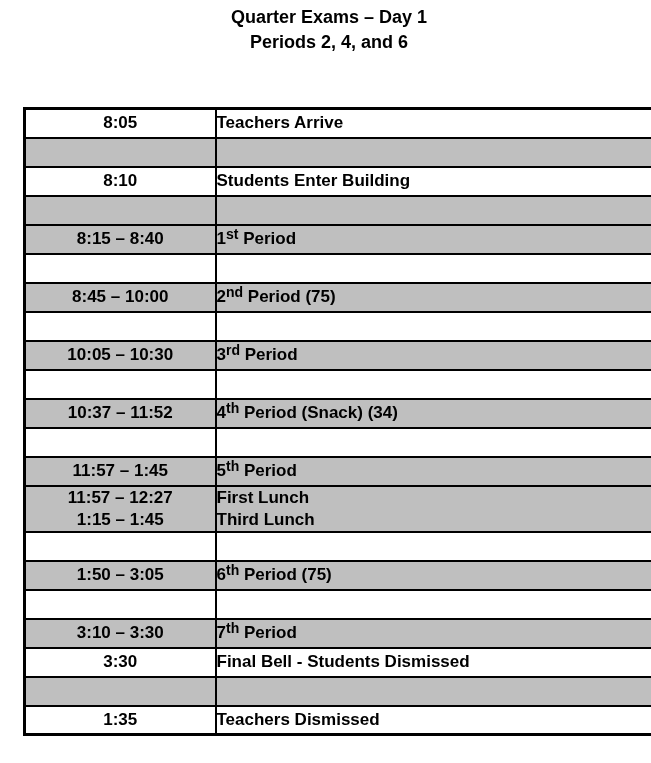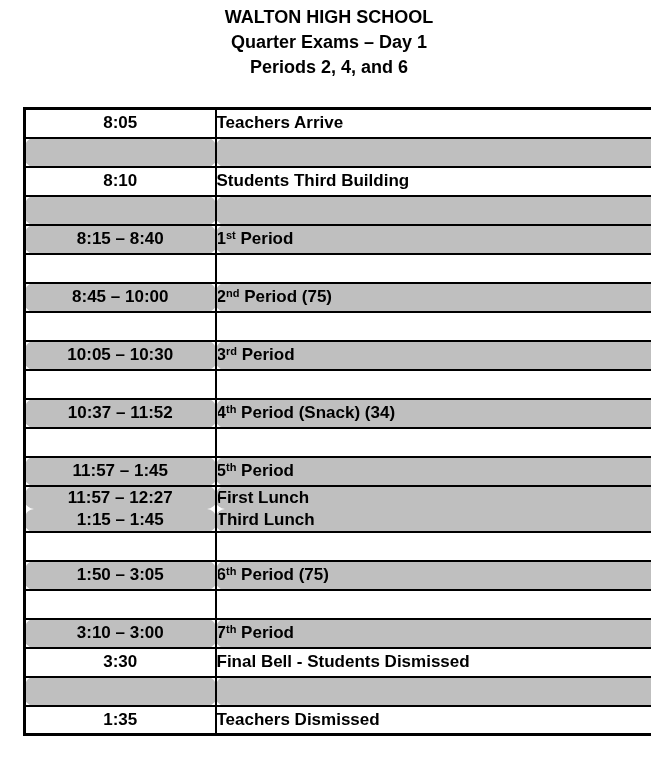--- a/index.html
+++ b/index.html
@@ -43,57 +43,56 @@
     border: 2px solid var(--border);
     padding: 0;
     font-size: 17px;
     vertical-align: middle;
     overflow: hidden;
     white-space: nowrap;
   }
   tr.row { height: 29px; }
   tr.compact { height: 23px; }
   tr.joined td { border-top: hidden; }
-  tr.shaded td { background: var(--shaded); border-radius: 9px; }
+  tr.shaded td { background: var(--shaded); }
   td.time {
     width: 191px;
     text-align: center;
   }
   td.act {
     text-align: left;
     padding-left: 7px;
   }
   sup.ord {
-    font-size: 11px;
+    font-size: 14px;
     vertical-align: 5px;
     line-height: 0;
   }
 </style>
 </head>
 <body>
 
 <div class="title">
-  <div>WALTON HIGH SCHOOL</div>
   <div>Quarter Exams – Day 1</div>
   <div>Periods 2, 4, and 6</div>
 </div>
 
 <table class="schedule">
   <tbody>
       <tr class="row">
     <td class="time"><span class="t">8:05</span></td>
     <td class="act"><span class="pre">Teachers Arrive</span><span class="post"></span></td>
   </tr>
       <tr class="row shaded">
     <td class="time"><span class="t"></span></td>
     <td class="act"><span class="pre"></span><span class="post"></span></td>
   </tr>
       <tr class="row">
     <td class="time"><span class="t">8:10</span></td>
-    <td class="act"><span class="pre">Students Third Building</span><span class="post"></span></td>
+    <td class="act"><span class="pre">Students Enter Building</span><span class="post"></span></td>
   </tr>
       <tr class="row shaded">
     <td class="time"><span class="t"></span></td>
     <td class="act"><span class="pre"></span><span class="post"></span></td>
   </tr>
       <tr class="row shaded">
     <td class="time"><span class="t">8:15 – 8:40</span></td>
     <td class="act"><span class="pre">1</span><sup class="ord">st</sup><span class="post"> Period</span></td>
   </tr>
       <tr class="row">
@@ -142,21 +141,21 @@
   </tr>
       <tr class="row shaded">
     <td class="time"><span class="t">1:50 – 3:05</span></td>
     <td class="act"><span class="pre">6</span><sup class="ord">th</sup><span class="post"> Period (75)</span></td>
   </tr>
       <tr class="row">
     <td class="time"><span class="t"></span></td>
     <td class="act"><span class="pre"></span><span class="post"></span></td>
   </tr>
       <tr class="row shaded">
-    <td class="time"><span class="t">3:10 – 3:00</span></td>
+    <td class="time"><span class="t">3:10 – 3:30</span></td>
     <td class="act"><span class="pre">7</span><sup class="ord">th</sup><span class="post"> Period</span></td>
   </tr>
       <tr class="row">
     <td class="time"><span class="t">3:30</span></td>
     <td class="act"><span class="pre">Final Bell - Students Dismissed</span><span class="post"></span></td>
   </tr>
       <tr class="row shaded">
     <td class="time"><span class="t"></span></td>
     <td class="act"><span class="pre"></span><span class="post"></span></td>
   </tr>

